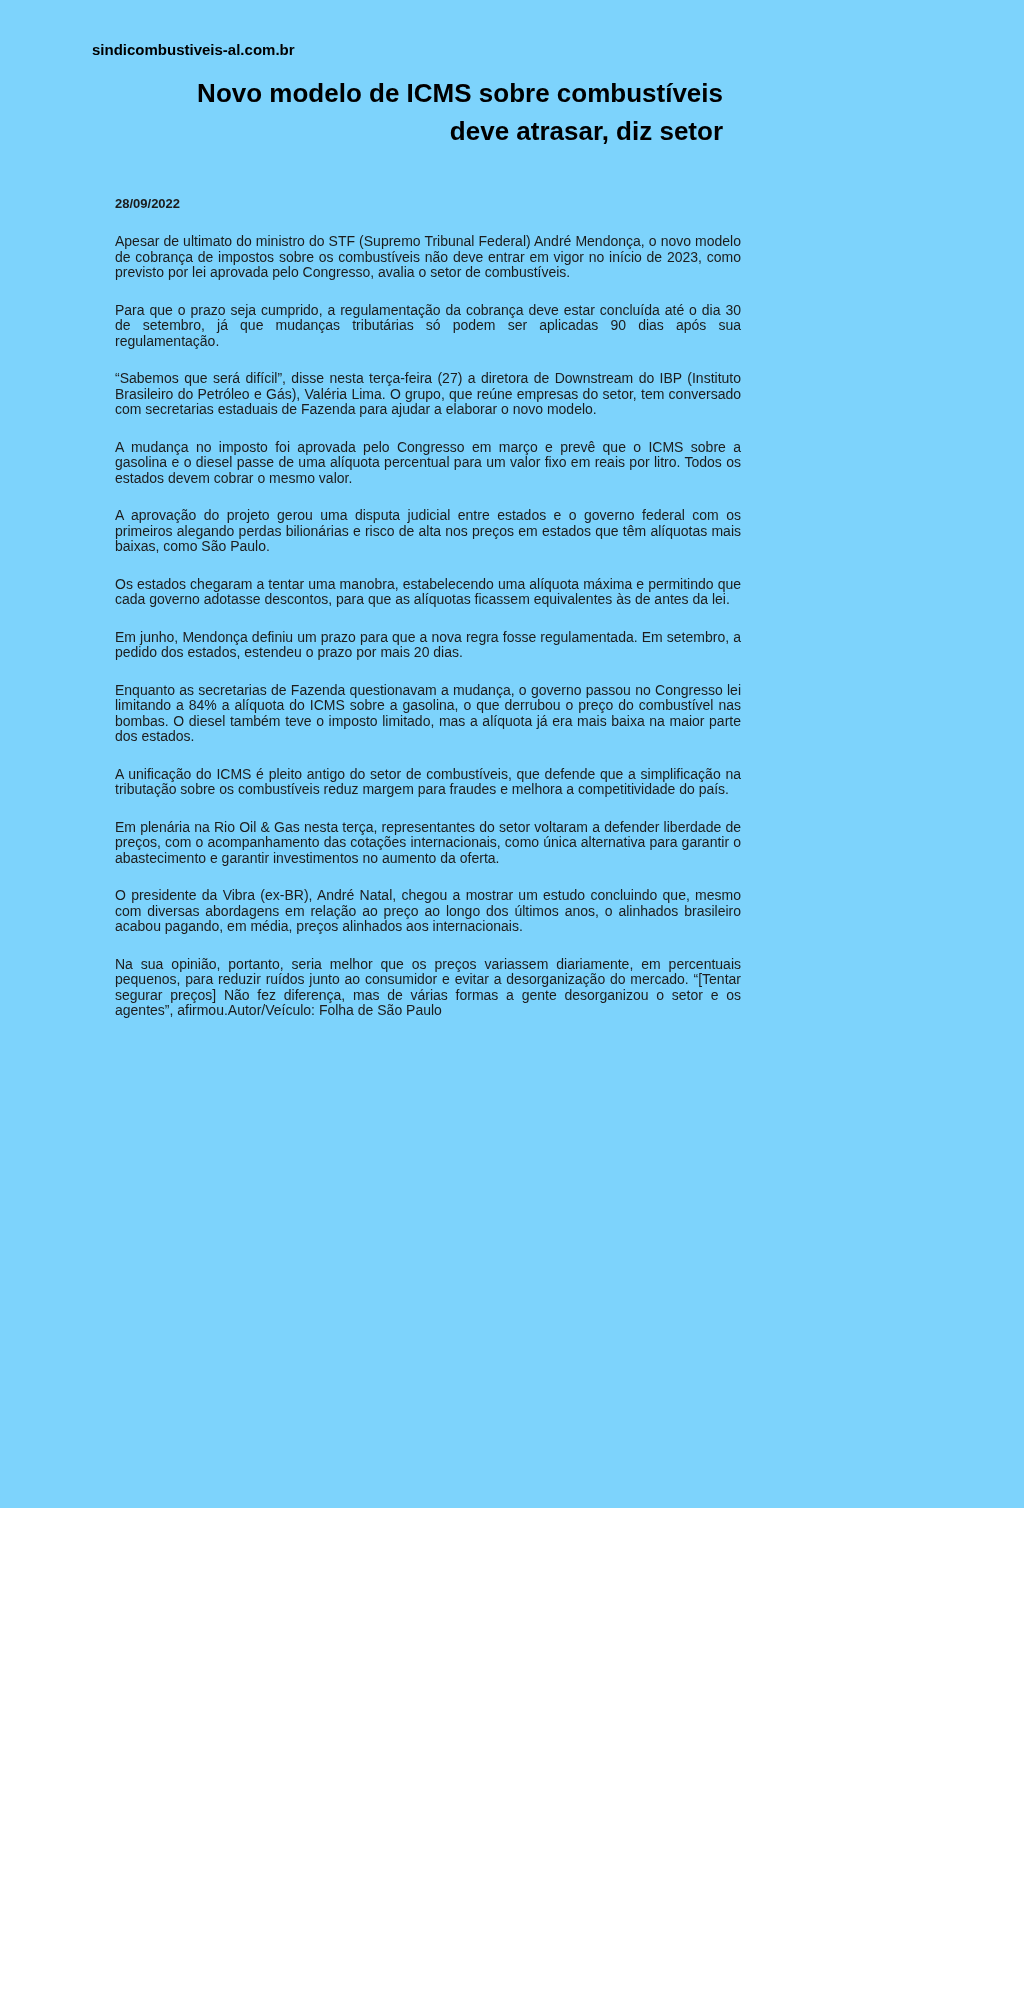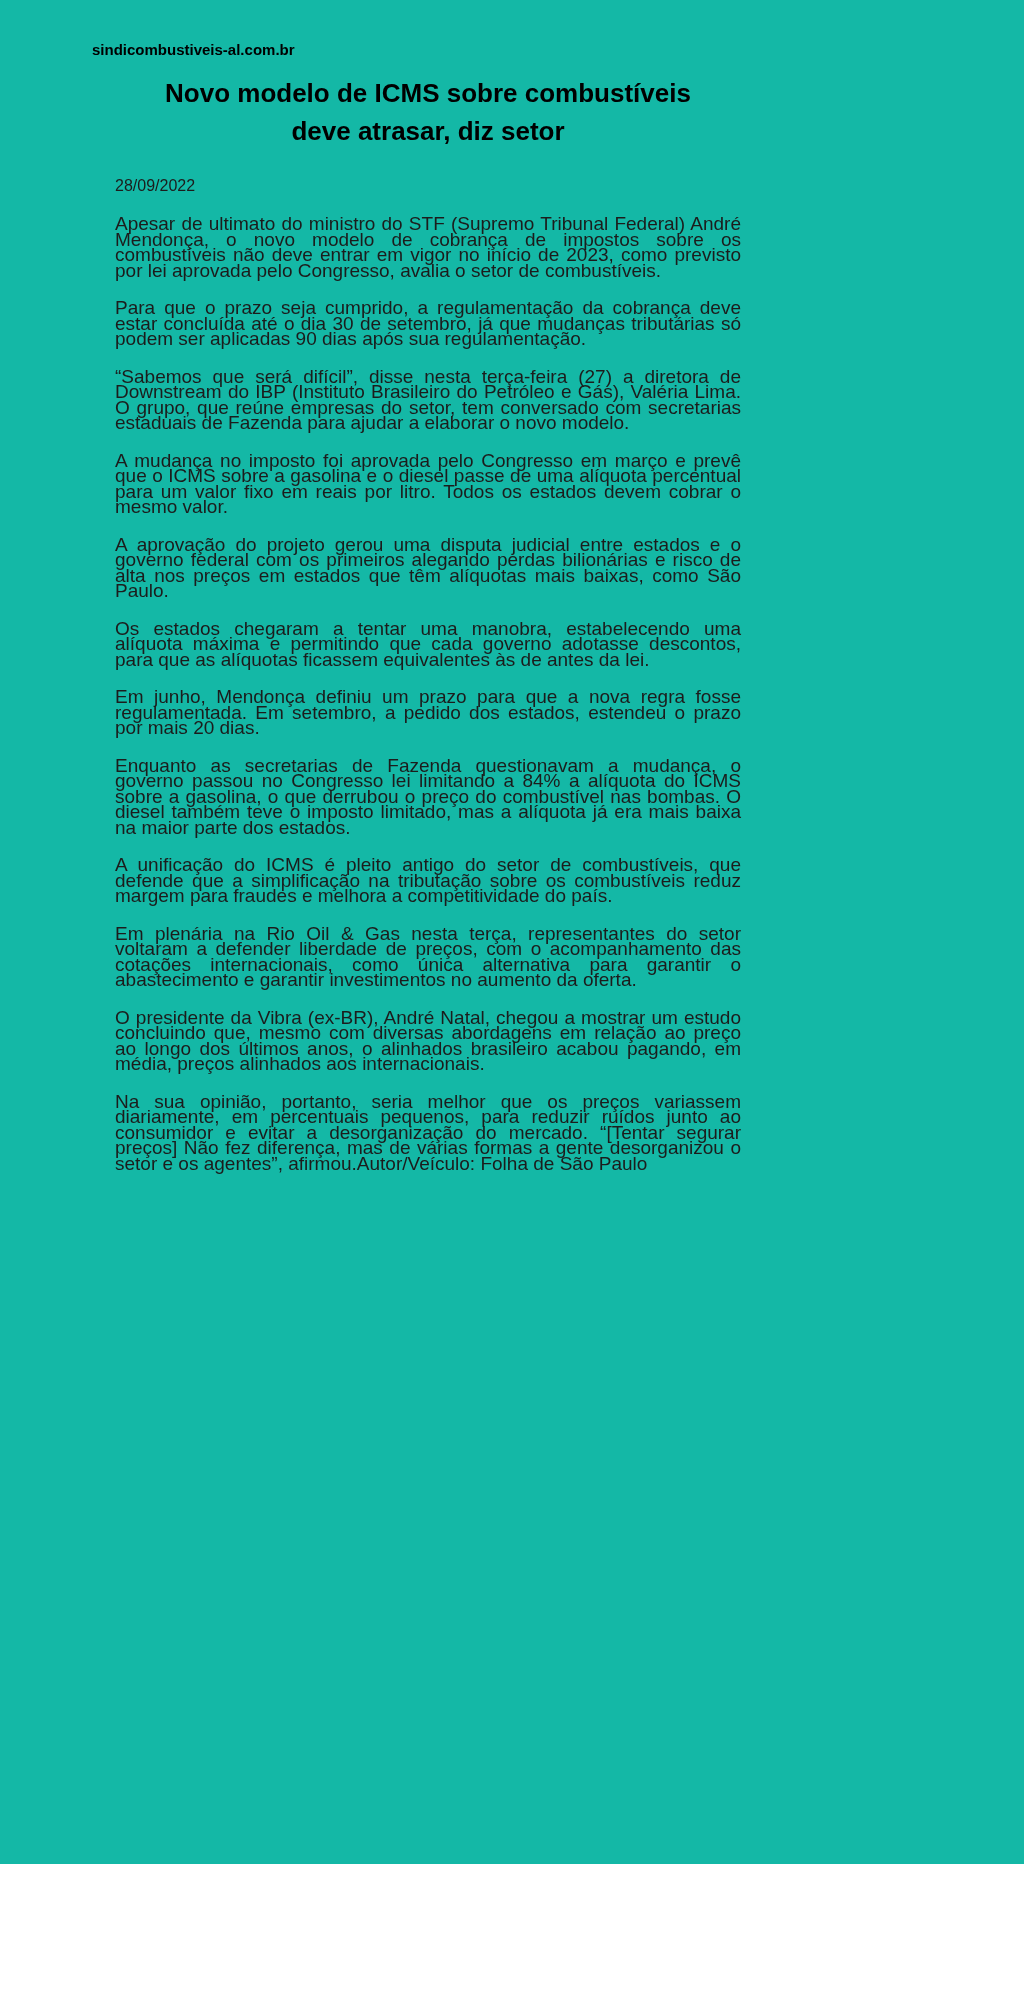--- a/index.html
+++ b/index.html
@@ -10,59 +10,60 @@
   body {
     width: 1024px;
     height: 2000px;
     font-family: "Liberation Sans", sans-serif;
     color: #1c1c1c;
     overflow: hidden;
   }
   .page {
     position: relative;
     width: 1024px;
-    height: 1864px;
-    background: #14b8a6;
+    height: 1508px;
+    background: #7dd3fc;
   }
   .site-name {
     position: absolute;
     left: 92px;
     top: 41px;
     font-size: 15px;
     font-weight: 700;
     color: #000000;
     letter-spacing: 0;
   }
   .article {
     position: absolute;
     left: 115px;
     top: 74px;
     width: 626px;
   }
   .article-title {
     margin: 0 auto;
     width: 590px;
-    text-align: center;
+    text-align: right;
     font-size: 26px;
     line-height: 38px;
     font-weight: 700;
     color: #000000;
   }
   .article-date {
-    margin-top: 28px;
-    font-size: 16px;
+    margin-top: 46px;
+    font-size: 13px;
     line-height: 16px;
     color: #1c1c1c;
+    font-weight: bold;
   }
   .article-body {
     margin-top: 22px;
   }
   .article-paragraph {
     margin: 0 0 22px 0;
-    font-size: 19px;
+    font-size: 14px;
     line-height: 15.5px;
     text-align: justify;
     color: #1c1c1c;
   }
 </style>
 </head>
 <body>
 
 <div class="page">
   <div class="site-name">sindicombustiveis-al.com.br</div>

